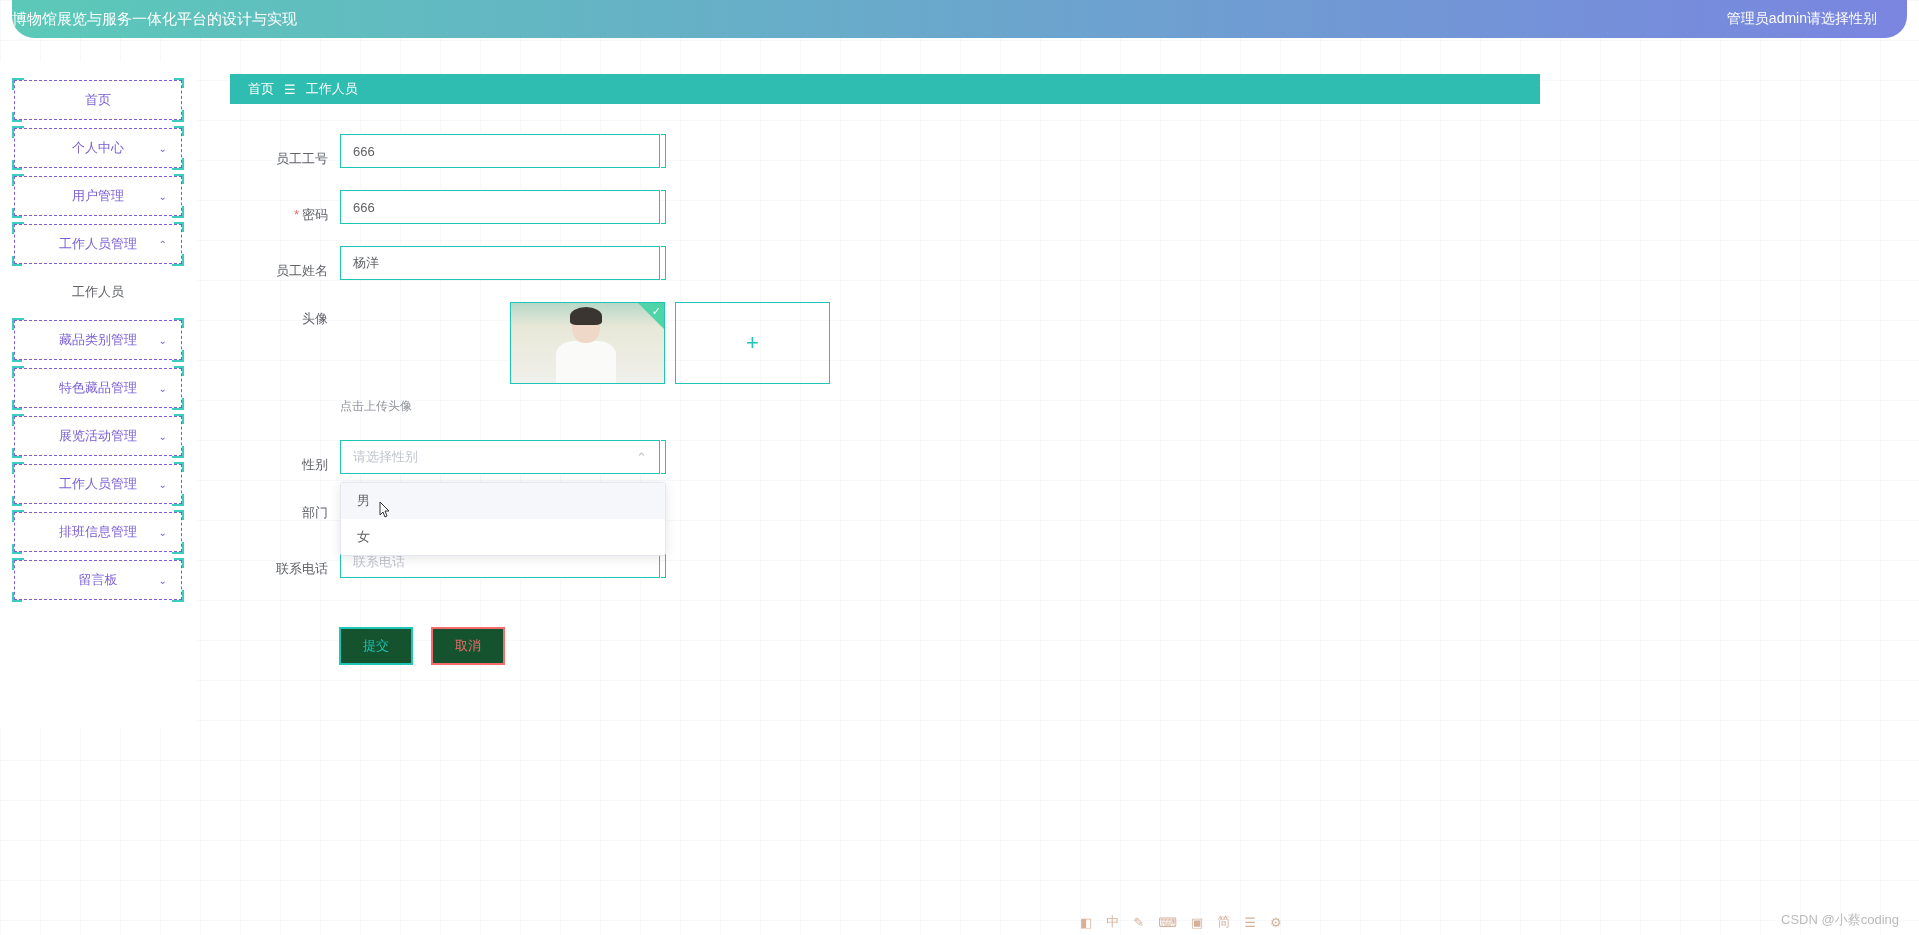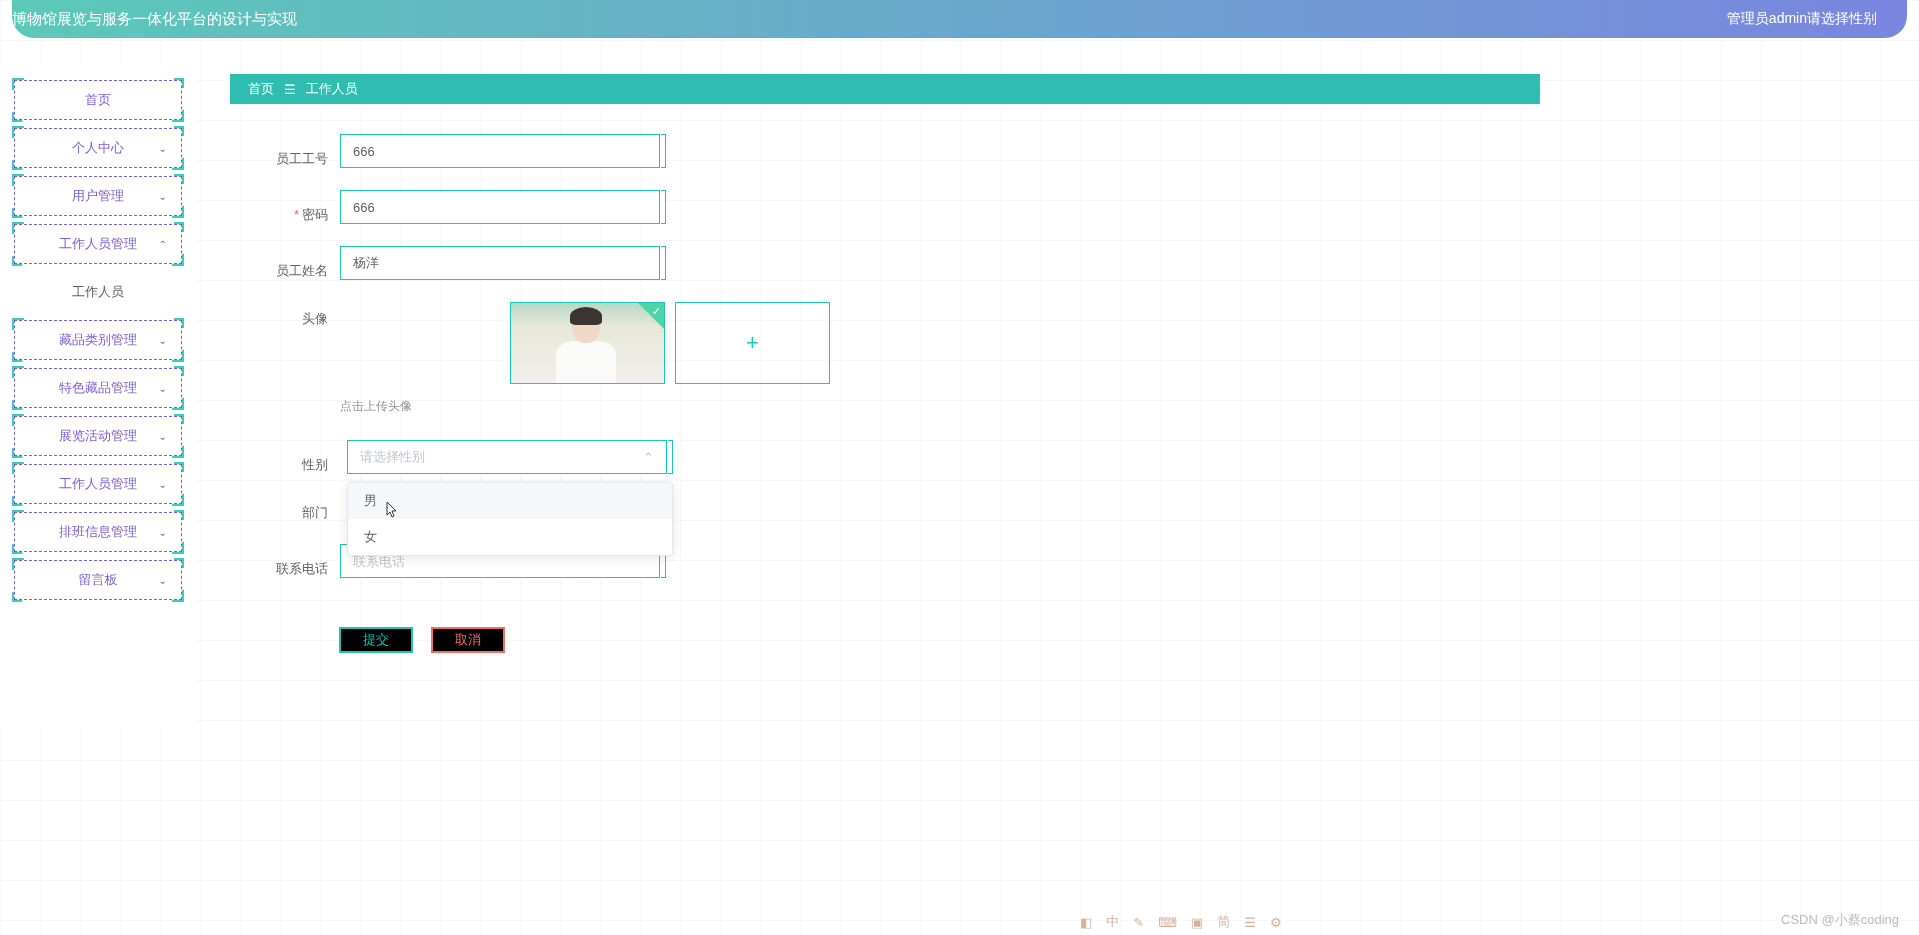--- a/index.html
+++ b/index.html
@@ -236,28 +236,28 @@
     }
     .upload-hint {
       margin-left: 100px;
       color: #909399;
       font-size: 12px;
       margin-top: -8px;
       margin-bottom: 25px;
     }
     .btn-row { margin-left: 100px; margin-top: 50px; display: flex; gap: 20px; }
     .btn {
-      height: 24px;
+      height: 36px;
       padding: 0 22px;
       border: 1px solid;
       cursor: pointer;
       font-size: 13px;
       display: flex;
       align-items: center;
-      background: #000000;
+      background: #14532d;
     }
     .btn-primary { border-color: #1fc5b6; color: #1fc5b6; box-shadow: 0 0 0 1px #1fc5b6; }
     .btn-cancel { border-color: #f56c6c; color: #f56c6c; box-shadow: 0 0 0 1px #f56c6c; }
     .cursor-icon {
       position: absolute;
       width: 16px;
       height: 20px;
       pointer-events: none;
     }
     .watermark {
@@ -393,21 +393,21 @@
           <div class="avatar-check"></div>
         </div>
         <div class="upload-box">
           <span>+</span>
         </div>
       </div>
     </div>
 
     <div class="upload-hint">点击上传头像</div>
 
-    <div class="form-row" style="position:relative;gap:7px;">
+    <div class="form-row" style="position:relative;">
       <div class="form-label">性别</div>
       <div class="input-wrap" style="position:relative;">
         <div class="select-box">
           <span class="placeholder">请选择性别</span>
           <span style="color:#c0c4cc;">⌃</span>
         </div>
         <div class="dropdown">
           <div class="dropdown-item hovered">男</div>
           <div class="dropdown-item">女</div>
           <svg class="cursor-icon" style="top:18px;left:36px;" viewBox="0 0 16 20">

